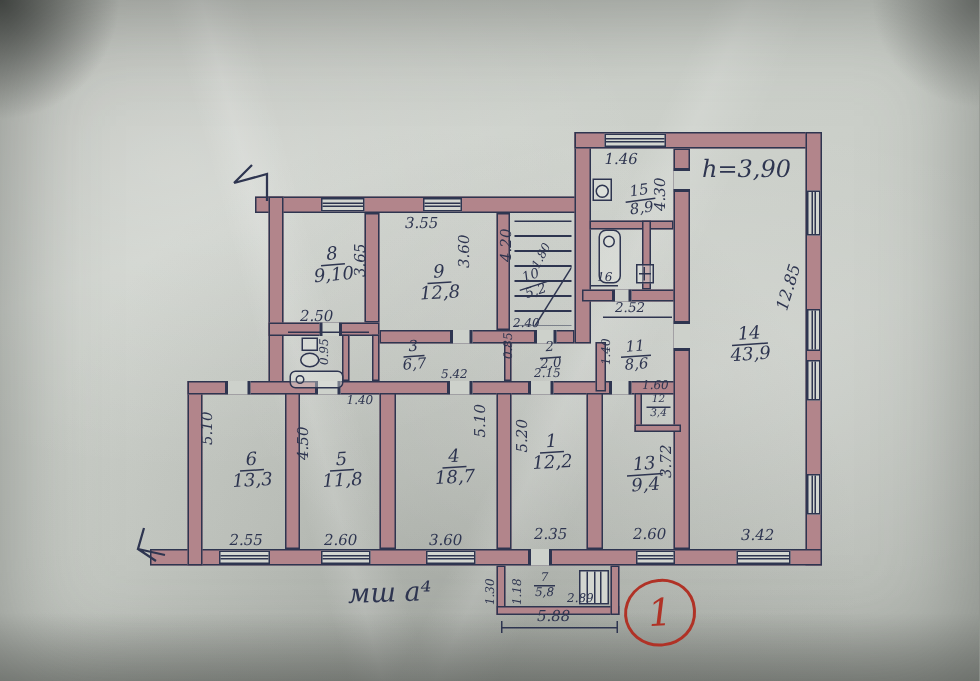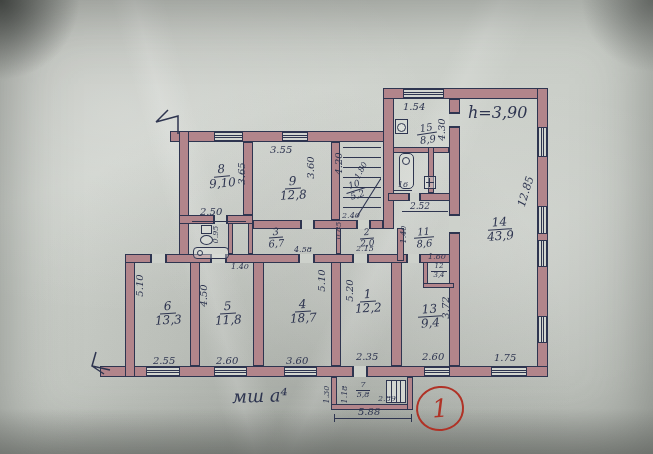--- a/index.html
+++ b/index.html
@@ -144,47 +144,47 @@
   <div class="rlabel" style="left:273px;top:175px;width:40px;transform:rotate(-3deg)"><span class="rn">9</span><span class="ra">12,8</span></div>
   <div class="rlabel s9" style="left:341px;top:180px;width:30px;transform:rotate(-18deg)"><span class="rn">10</span><span class="ra">5,2</span></div>
   <div class="rlabel" style="left:406px;top:226px;width:36px;font-size:10px;transform:rotate(-4deg)"><span class="rn">11</span><span class="ra">8,6</span></div>
   <div class="rlabel" style="left:428px;top:263px;width:22px;font-size:7px"><span class="rn">12</span><span class="ra">3,4</span></div>
   <div class="rlabel" style="left:410px;top:303px;width:40px;transform:rotate(-4deg)"><span class="rn">13</span><span class="ra">9,4</span></div>
   <div class="rlabel" style="left:478px;top:216px;width:44px;transform:rotate(-4deg)"><span class="rn">14</span><span class="ra">43,9</span></div>
   <div class="rlabel" style="left:410px;top:122px;width:34px;font-size:10px;transform:rotate(-8deg)"><span class="rn">15</span><span class="ra">8,9</span></div>
   <div class="rlabel s8" style="left:394px;top:181px;width:18px"><span class="rn">16</span><span class="ra"></span></div>
 
   <div class="dim" style="left:270px;top:144px">3.55</div>
-  <div class="dim" style="left:403px;top:101px">1.54</div>
+  <div class="dim" style="left:403px;top:101px">1.46</div>
   <div class="dim v" style="left:230px;top:168px">3.65</div>
   <div class="dim v" style="left:299px;top:162px">3.60</div>
   <div class="dim v" style="left:327px;top:158px">4.20</div>
   <div class="dim v" style="left:430px;top:124px">4.30</div>
   <div class="dim" style="left:200px;top:206px">2.50</div>
   <div class="dim s11" style="left:510px;top:185px;transform:rotate(-73deg)">12.85</div>
   <div class="dim s9" style="left:410px;top:201px">2.52</div>
   <div class="dim s8" style="left:342px;top:211px">2.40</div>
   <div class="dim s8 v" style="left:330px;top:226px">0.85</div>
   <div class="dim s8" style="left:356px;top:244px">2.15</div>
   <div class="dim s8 v" style="left:395px;top:230px">1.40</div>
-  <div class="dim s8" style="left:294px;top:245px">4.58</div>
+  <div class="dim s8" style="left:294px;top:245px">5.42</div>
   <div class="dim s8" style="left:231px;top:262px">1.40</div>
   <div class="dim s8 v" style="left:207px;top:230px">0.95</div>
   <div class="dim v" style="left:128px;top:280px">5.10</div>
   <div class="dim v" style="left:192px;top:290px">4.50</div>
   <div class="dim v" style="left:310px;top:275px">5.10</div>
   <div class="dim v" style="left:338px;top:285px">5.20</div>
   <div class="dim v" style="left:434px;top:302px">3.72</div>
   <div class="dim s8" style="left:428px;top:252px">1.60</div>
   <div class="dim" style="left:153px;top:355px">2.55</div>
   <div class="dim" style="left:216px;top:355px">2.60</div>
   <div class="dim" style="left:286px;top:355px">3.60</div>
   <div class="dim" style="left:356px;top:351px">2.35</div>
   <div class="dim" style="left:422px;top:351px">2.60</div>
-  <div class="dim" style="left:494px;top:352px">1.75</div>
+  <div class="dim" style="left:494px;top:352px">3.42</div>
   <div class="dim s8 v" style="left:318px;top:390px">1.30</div>
   <div class="dim s8 v" style="left:336px;top:390px">1.18</div>
   <div class="dim" style="left:358px;top:406px">5.88</div>
   <div class="dim s8" style="left:378px;top:394px">2.89</div>
   <div class="dim s8" style="left:352px;top:166px;transform:rotate(-62deg)">1.80</div>
 
   <div class="note" style="left:468px;top:103px;font-size:16px">h=3,90</div>
   <div class="note" style="left:232px;top:385px;font-size:18px;transform:rotate(-2deg)">мш а⁴</div>
   <div class="redcircle">
     <span>1</span>

